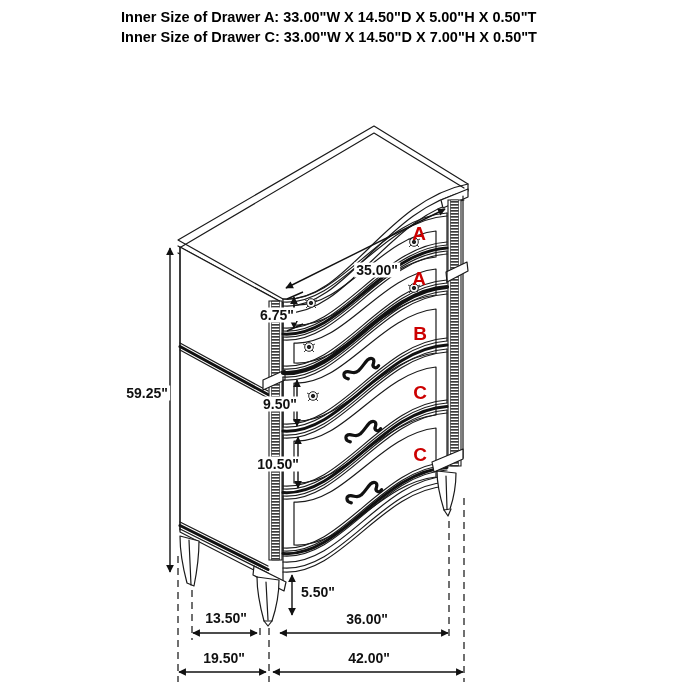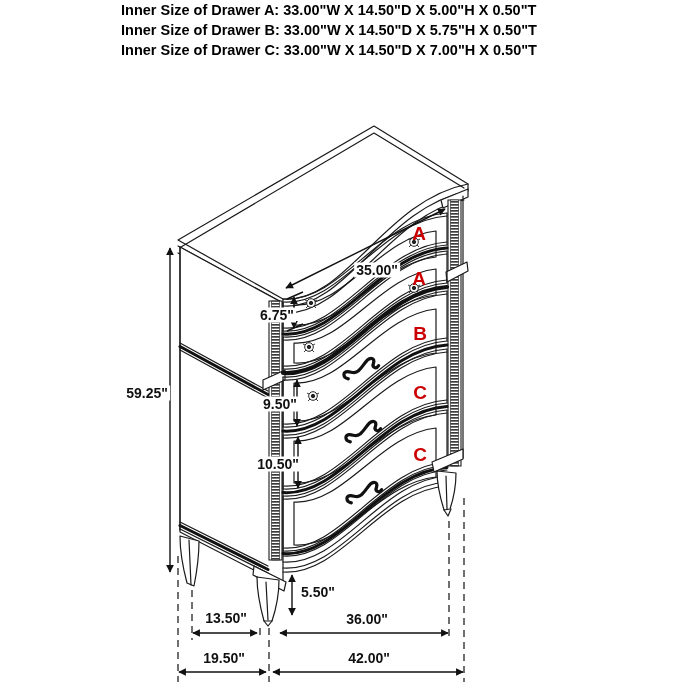--- a/index.html
+++ b/index.html
@@ -1,18 +1,18 @@
 <!DOCTYPE html>
 <html><head>
 <meta charset="utf-8">
 <style>
   html,body{margin:0;padding:0;background:#fff;}
   .canvas{position:relative;width:700px;height:700px;background:#fff;overflow:hidden;
           font-family:"Liberation Sans",sans-serif;}
-  .hdr{position:absolute;left:121px;top:0;color:#000;font-weight:bold;
+  .hdr{position:absolute;left:121px;top:7px;color:#000;font-weight:bold;
        font-size:14.5px;line-height:20px;white-space:nowrap;}
   .drawing-svg{position:absolute;left:0;top:0;}
   .dim-label{position:absolute;transform:translate(-50%,-50%);font-weight:bold;
              font-size:14px;color:#111;background:#fff;padding:0 2px;
              white-space:nowrap;line-height:15px;}
   .letter-label{position:absolute;transform:translate(-50%,-50%);font-weight:bold;
                 font-size:19px;color:#cc0000;line-height:19px;}
   svg *{vector-effect:non-scaling-stroke;}
   .ln{fill:none;stroke:#1a1a1a;stroke-width:1.2;stroke-linejoin:round;stroke-linecap:round;}
   .thick{fill:none;stroke:#111;stroke-width:3;stroke-linecap:round;}
@@ -21,21 +21,20 @@
   .dimln{stroke:#111;stroke-width:1.4;fill:none;}
   .dash{stroke:#333;stroke-width:1.4;fill:none;stroke-dasharray:7 5;}
 </style>
 </head>
 <body>
 
 <div class="canvas">
 
   <div class="hdr">
     <div>Inner Size of Drawer A: 33.00"W X 14.50"D X 5.00"H X 0.50"T</div>
-    <div>Inner Size of Drawer B: 33.00"W X 14.50"D X 5.75"H X 0.50"T</div>
     <div>Inner Size of Drawer C: 33.00"W X 14.50"D X 7.00"H X 0.50"T</div>
   </div>
 
   <svg class="drawing-svg" width="700" height="700" viewBox="0 0 700 700">
     <defs>
       <pattern id="flute" width="3" height="3" patternUnits="userSpaceOnUse">
         <rect width="3" height="3" fill="#fff"></rect>
         <rect width="3" height="1.7" fill="#3c3c3c"></rect>
       </pattern>
       <marker id="arw" viewBox="0 0 10 10" refX="9" refY="5" markerWidth="9" markerHeight="5.5" orient="auto-start-reverse">

